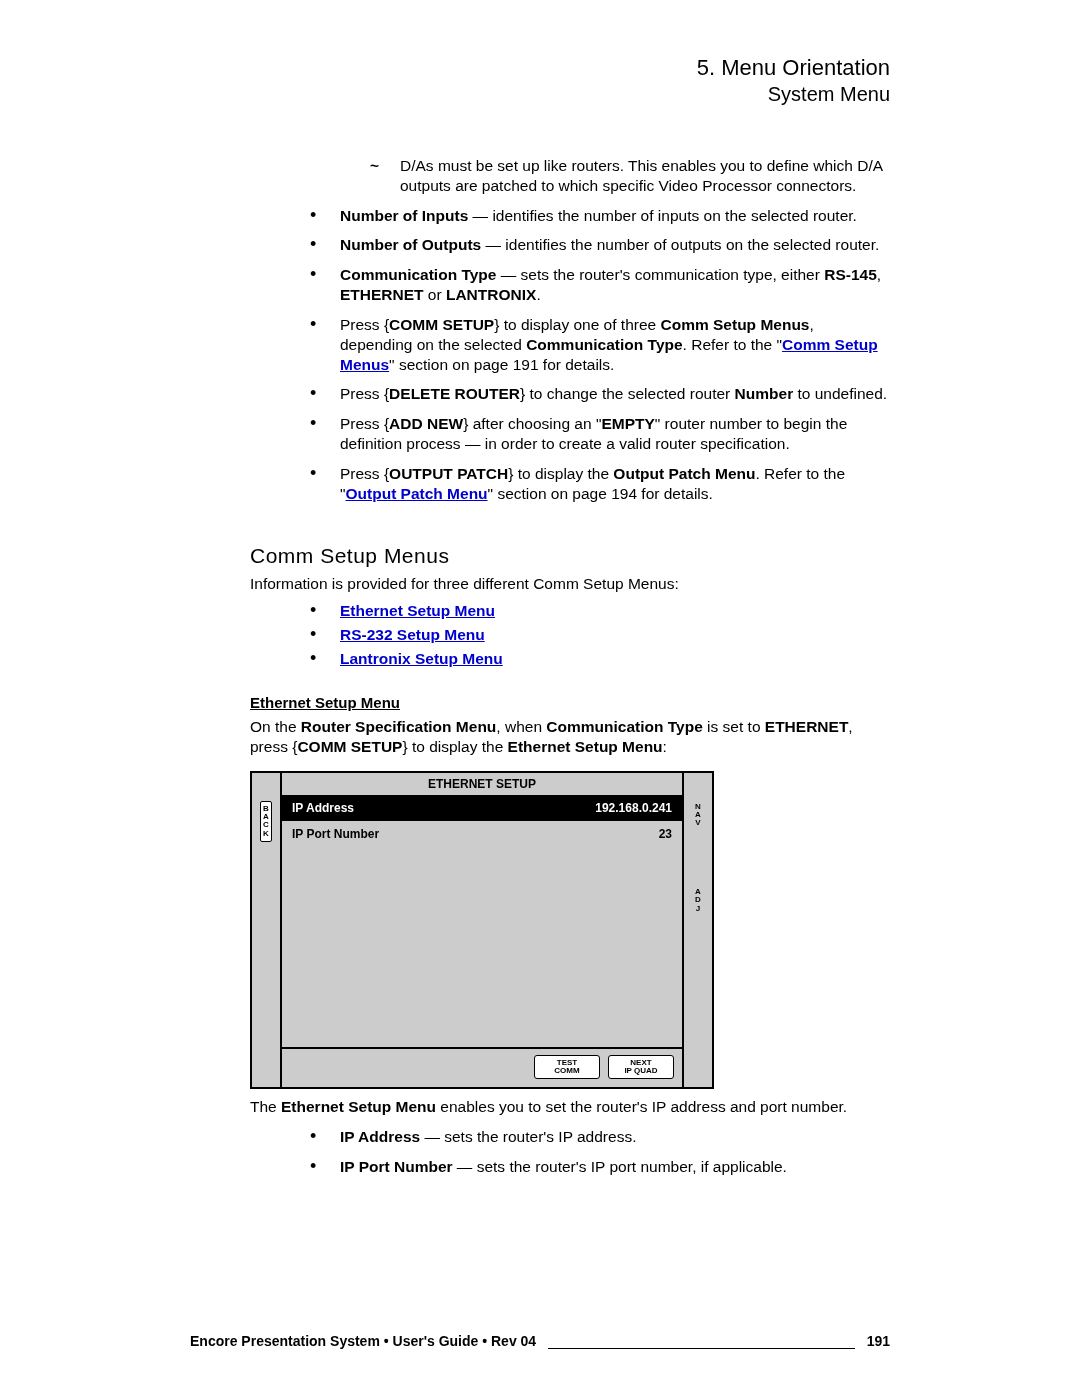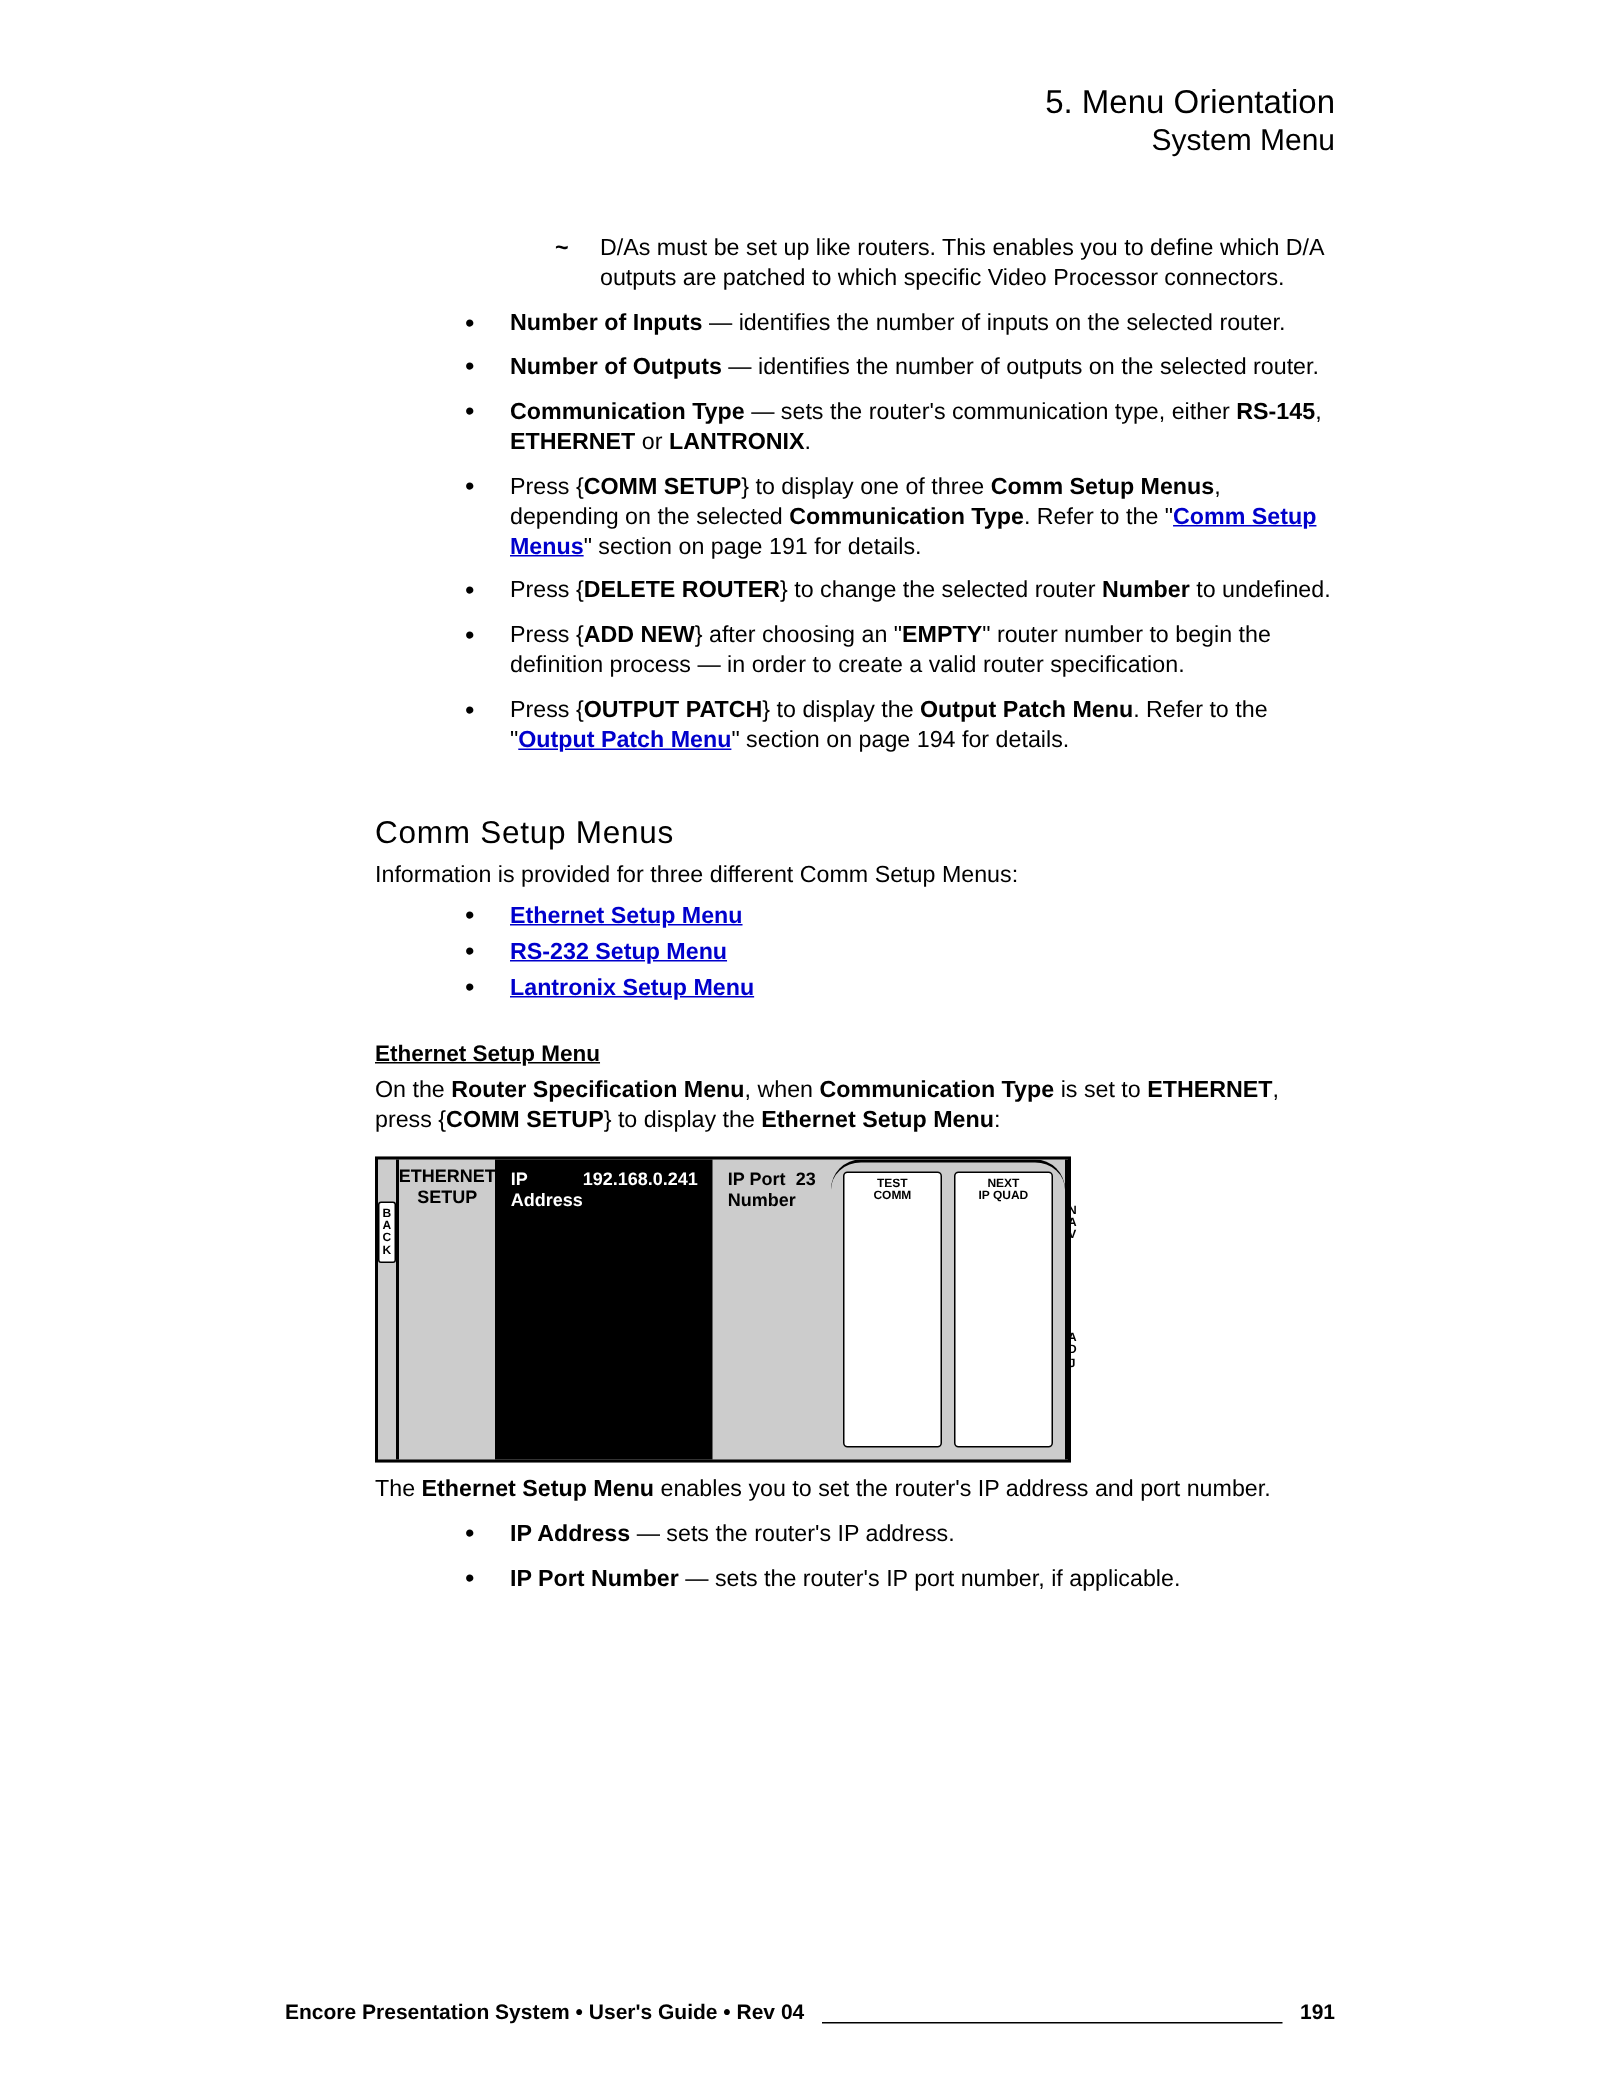--- a/index.html
+++ b/index.html
@@ -129,21 +129,21 @@
   }
   .side-right {
     padding-top: 30px;
   }
   .side-right .side-label { margin-bottom: 60px; }
   .center-col {
     flex: 1;
     border-left: 2px solid #000;
     border-right: 2px solid #000;
     display: flex;
-    flex-direction: row;
+    flex-direction: column;
   }
   .screen-title {
     text-align: center;
     font-weight: bold;
     font-size: 12px;
     padding: 4px 0;
   }
   .row {
     display: flex;
     justify-content: space-between;
@@ -161,21 +161,20 @@
   .screen-body {
     flex: 1;
     min-height: 200px;
   }
   .button-row {
     display: flex;
     justify-content: flex-end;
     gap: 8px;
     padding: 6px 8px 8px 8px;
     border-top: 2px solid #000;
-    border-radius: 20px;
   }
   .devbtn {
     border: 1px solid #000;
     background: #fff;
     border-radius: 3px;
     font-size: 8px;
     font-weight: bold;
     text-align: center;
     line-height: 1.05;
     padding: 3px 0;

